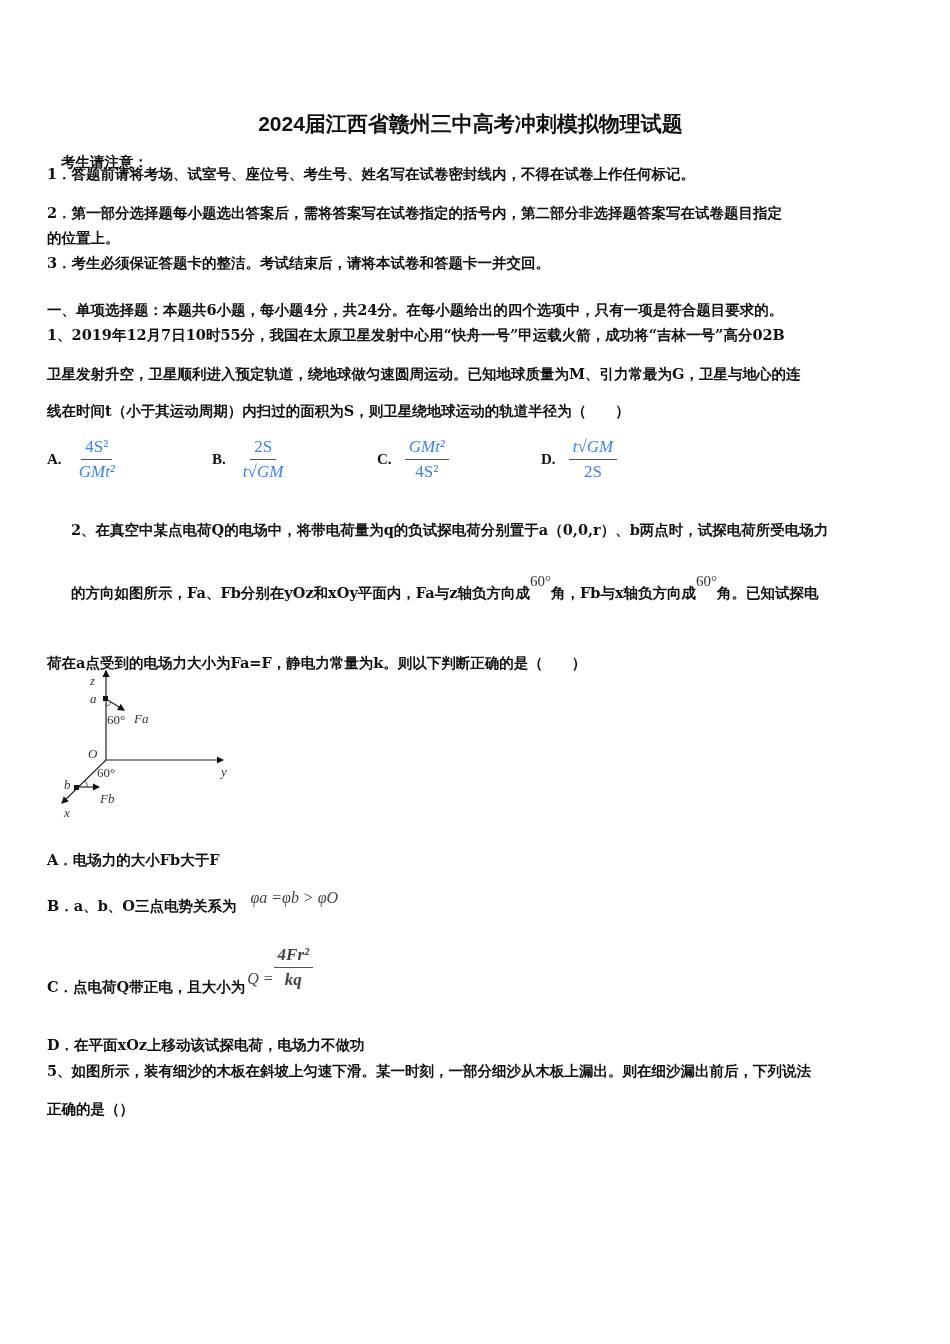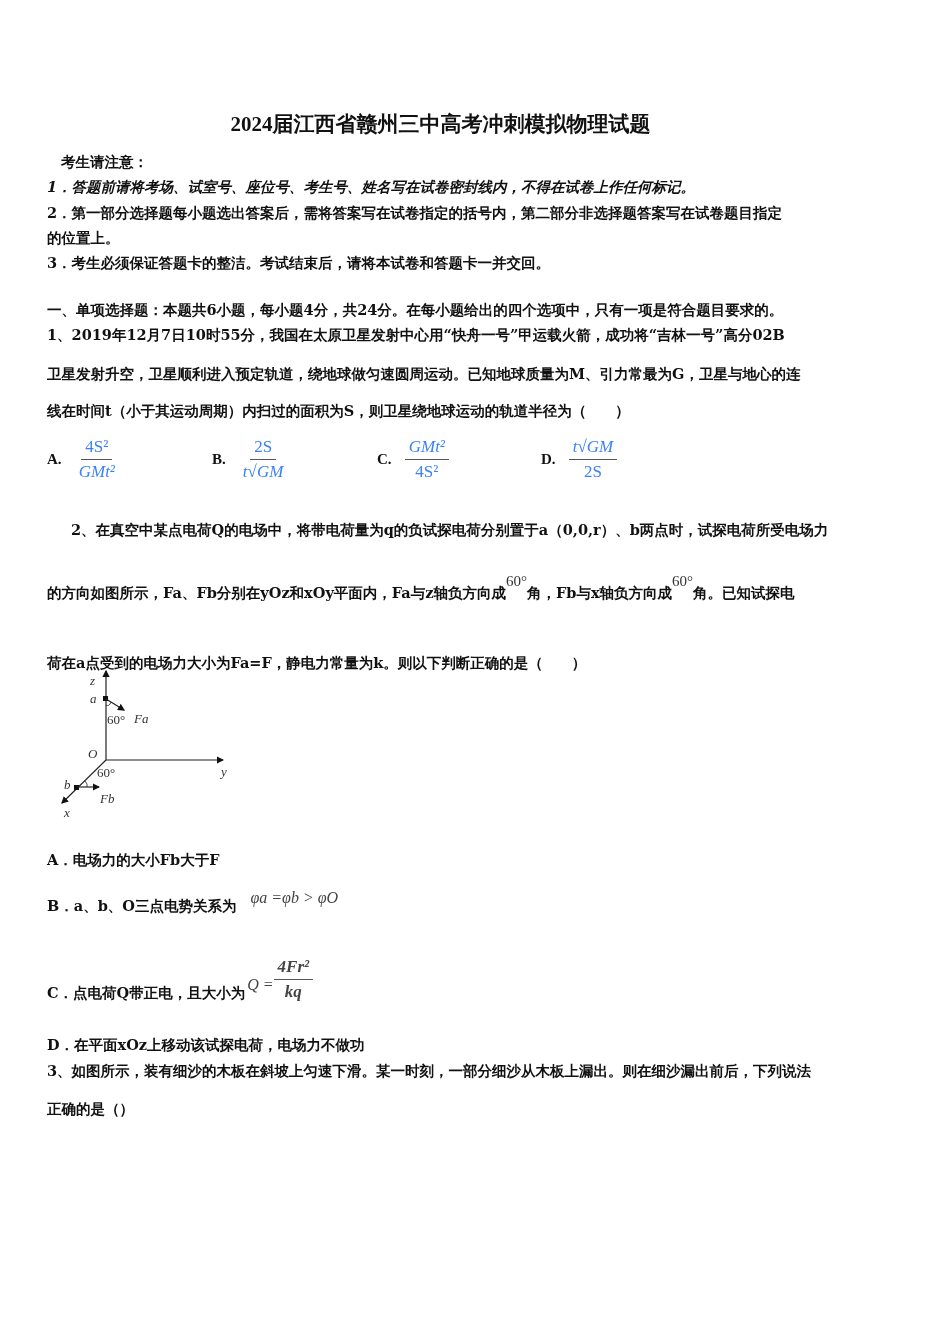--- a/index.html
+++ b/index.html
@@ -1,37 +1,37 @@
 <!DOCTYPE html>
 <html><head>
 <meta charset="utf-8">
 <style>
   html, body { margin:0; padding:0; background:#ffffff; }
   body { width:950px; height:1344px; position:relative; overflow:hidden;
          font-family:"DejaVu Serif", "Liberation Serif", serif; color:#111; }
   .abs { position:absolute; }
-  .title { left:0; width:881px; top:110px; text-align:center; font-family:Liberation Serif, serif;
-           font-weight:bold; font-size:21px; letter-spacing:0px; color:#111; }
+  .title { left:0; width:881px; top:110px; text-align:center; font-family:Liberation Sans, sans-serif;
+           font-weight:bold; font-size:21px; letter-spacing:0px; color:#111;padding-left:30px; }
   .line { left:47px; font-size:14.5px; line-height:20px; white-space:nowrap; font-weight:bold; }
   .opt-label { font-family:"Liberation Serif","DejaVu Serif",serif; font-weight:bold; font-size:15px; }
   .frac { display:inline-flex; flex-direction:column; align-items:center; vertical-align:middle;
           font-family:"Liberation Serif","DejaVu Serif",serif; font-size:17px; color:#3b82f6; }
   .frac .num { padding:0 4px 2px 4px; border-bottom:1px solid #555; line-height:20px; }
   .frac .den { padding:2px 4px 0 4px; line-height:20px; }
   .it { font-style:italic; }
   .deg { font-family:"Liberation Serif",serif; font-size:15px; font-weight:normal; color:#333; position:relative; top:-12px; }
   .formula { font-family:"Liberation Serif","DejaVu Serif",serif; font-style:italic; font-weight:normal; color:#444; font-size:16px; }
 </style>
 </head>
 <body>
 
 <div class="abs title">2024届江西省赣州三中高考冲刺模拟物理试题</div>
 
 <div class="abs line" style="top:152px;margin-left:14px;">考生请注意：</div>
-<div class="abs line" style="top:177px;font-style:italic;">1．答题前请将考场、试室号、座位号、考生号、姓名写在试卷密封线内，不得在试卷上作任何标记。</div>
+<div class="abs line" style="top:164px;">1．答题前请将考场、试室号、座位号、考生号、姓名写在试卷密封线内，不得在试卷上作任何标记。</div>
 <div class="abs line" style="top:203px;">2．第一部分选择题每小题选出答案后，需将答案写在试卷指定的括号内，第二部分非选择题答案写在试卷题目指定</div>
 <div class="abs line" style="top:228px;">的位置上。</div>
 <div class="abs line" style="top:253px;">3．考生必须保证答题卡的整洁。考试结束后，请将本试卷和答题卡一并交回。</div>
 
 <div class="abs line" style="top:300px;">一、单项选择题：本题共6小题，每小题4分，共24分。在每小题给出的四个选项中，只有一项是符合题目要求的。</div>
 
 <div class="abs line" style="top:325px;">1、2019年12月7日10时55分，我国在太原卫星发射中心用“快舟一号”甲运载火箭，成功将“吉林一号”高分02B</div>
 <div class="abs line" style="top:364px;">卫星发射升空，卫星顺利进入预定轨道，绕地球做匀速圆周运动。已知地球质量为M、引力常最为G，卫星与地心的连</div>
 <div class="abs line" style="top:401px;">线在时间t（小于其运动周期）内扫过的面积为S，则卫星绕地球运动的轨道半径为（　　）</div>
 
@@ -58,21 +58,21 @@
 </div>
 <div class="abs" style="left:541px; top:437px;">
   <span class="opt-label">D.</span>
   <span class="frac" style="margin-left:8px;">
     <span class="num it">t√GM</span>
     <span class="den">2S</span>
   </span>
 </div>
 
 <div class="abs line" style="top:520px;margin-left:24px;">2、在真空中某点电荷Q的电场中，将带电荷量为q的负试探电荷分别置于a（0,0,r）、b两点时，试探电荷所受电场力</div>
-<div class="abs line" style="top:583px;">
+<div class="abs line" style="top:583px;margin-left:24px;">
   <span>的方向如图所示，Fa、Fb分别在yOz和xOy平面内，Fa与z轴负方向成</span><span class="deg">60°</span><span>角，Fb与x轴负方向成</span><span class="deg">60°</span><span>角。已知试探电</span>
 </div>
 <div class="abs line" style="top:633px;margin-top:20px;">荷在a点受到的电场力大小为Fa=F，静电力常量为k。则以下判断正确的是（　　）</div>
 
 <div class="abs" style="left:40px; top:665px; width:210px; height:160px;">
   <svg width="210" height="160" viewBox="0 0 210 160">
     <defs>
       <marker id="ah" markerWidth="6" markerHeight="6" refX="5" refY="3" orient="auto">
         <path d="M0,0 L6,3 L0,6 z" fill="#111"></path>
       </marker>
@@ -108,23 +108,23 @@
   </svg>
 </div>
 
 <div class="abs line" style="top:850px;">
   <span>A．</span><span>电场力的大小Fb大于F</span>
 </div>
 <div class="abs line" style="top:896px;">
   <span>B．</span><span>a、b、O三点电势关系为</span><span class="formula" style="position:relative; top:-8px; margin-left:14px;">φa =φb &gt; φO</span>
 </div>
 <div class="abs line" style="top:945px;">
-  <span style="position:relative; top:20px;">C．</span><span style="position:relative; top:20px;">点电荷Q带正电，且大小为</span><span class="formula" style="position:relative; top:12px; margin-left:2px;">Q =</span><span class="frac" style="font-style:italic; color:#444;margin-top:12px;">
+  <span style="position:relative; top:20px;">C．</span><span style="position:relative; top:20px;">点电荷Q带正电，且大小为</span><span class="formula" style="position:relative; top:12px; margin-left:2px;">Q =</span><span class="frac" style="font-style:italic; color:#444;">
     <span class="num">4Fr²</span>
     <span class="den">kq</span>
   </span>
 </div>
 <div class="abs line" style="top:1027px;margin-top:8px;">
   <span>D．</span><span>在平面xOz上移动该试探电荷，电场力不做功</span>
 </div>
 
-<div class="abs line" style="top:1061px;">3、如图所示，装有细沙的木板在斜坡上匀速下滑。某一时刻，一部分细沙从木板上漏出。则在细沙漏出前后，下列说法</div>
+<div class="abs line" style="top:1061px;">5、如图所示，装有细沙的木板在斜坡上匀速下滑。某一时刻，一部分细沙从木板上漏出。则在细沙漏出前后，下列说法</div>
 <div class="abs line" style="top:1099px;">正确的是（）</div>
 
 </body></html>

